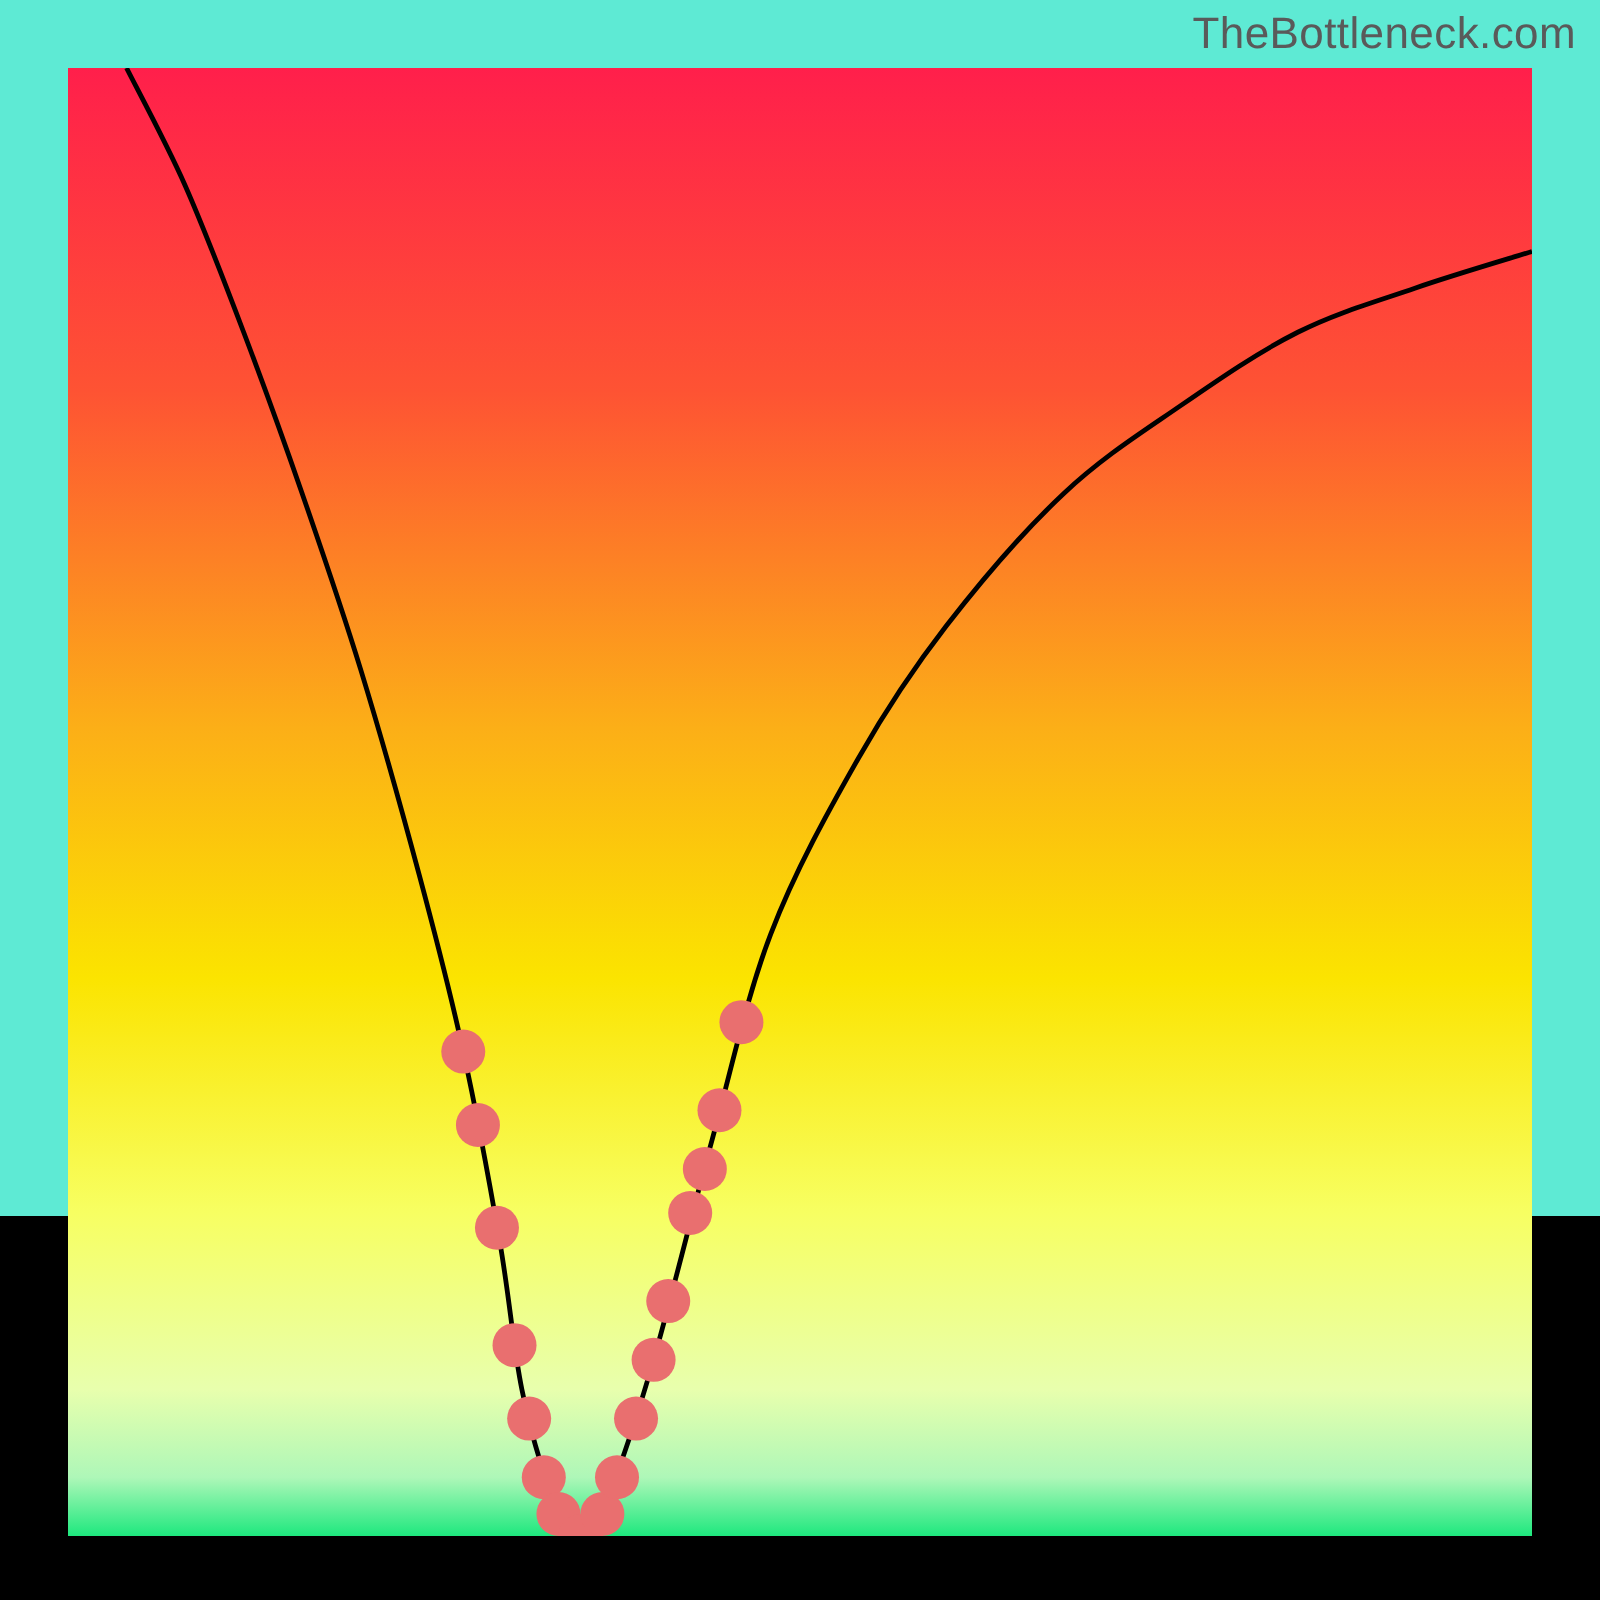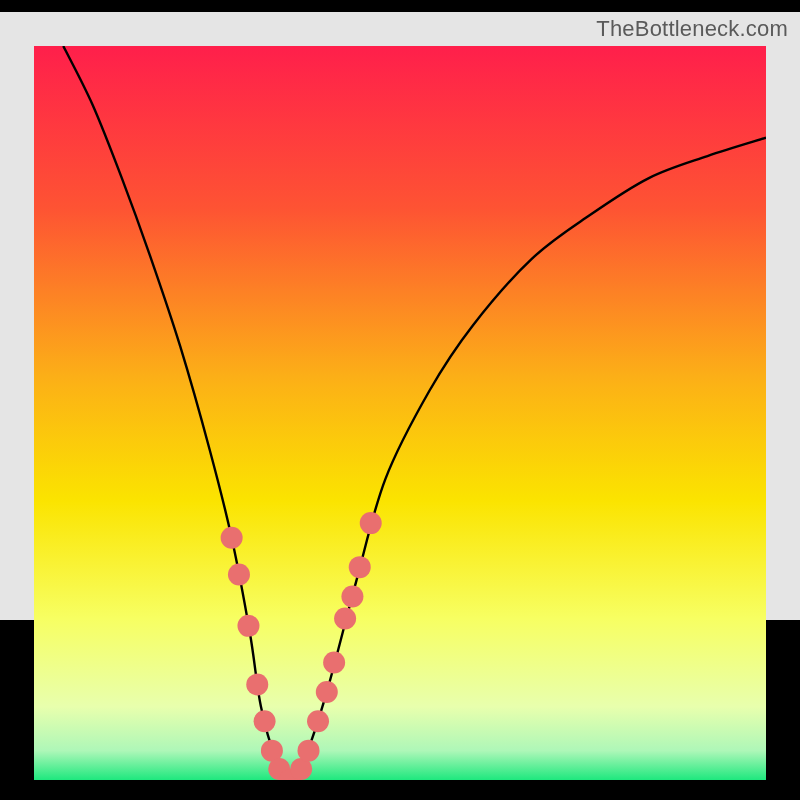--- a/index.html
+++ b/index.html
@@ -8,22 +8,21 @@
     width: 800px;
     height: 800px;
     background: #000;
     font-family: Arial, Helvetica, sans-serif;
     overflow: hidden;
   }
   .frame {
     position: relative;
     width: 800px;
     height: 608px;
-    background: #e5e5e5;
-    margin-top: 12px;
+    background: #5eead4;
   }
   .watermark {
     position: absolute;
     top: 4px;
     right: 12px;
     color: #5a5a5a;
     font-size: 22px;
     font-weight: 500;
     letter-spacing: 0.2px;
     z-index: 10;

